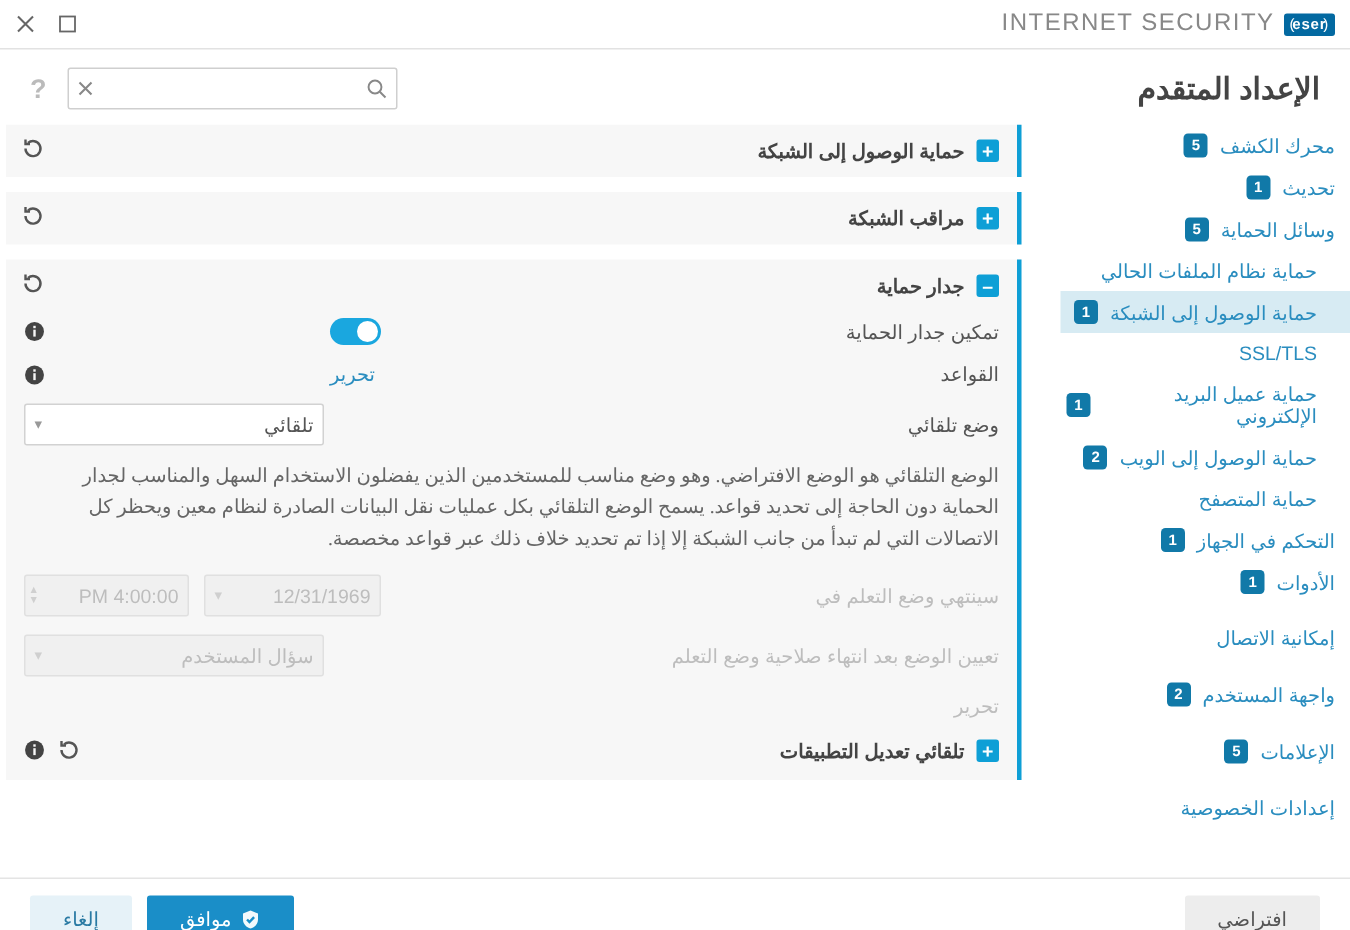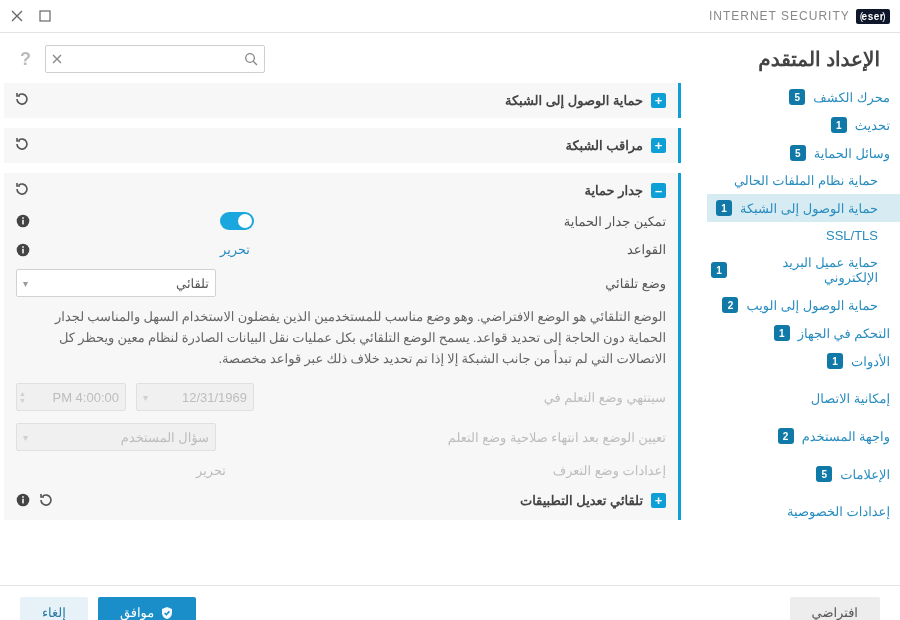--- a/index.html
+++ b/index.html
@@ -3,24 +3,24 @@
 <meta charset="utf-8">
 <style>
 * { margin: 0; padding: 0; box-sizing: border-box; }
 body { width: 900px; height: 620px; font-family: "Segoe UI", Tahoma, sans-serif; font-size: 13px; color: #4a4a4a; background: #fff; overflow: hidden; }
 
 
 .titlebar { height: 32px; display: flex; align-items: center; justify-content: space-between; padding: 0 10px; }
 .wincontrols { display: flex; gap: 14px; }
 .wincontrols span { width: 14px; height: 14px; display: inline-flex; align-items: center; justify-content: center; color: #666; }
 .brand { display: flex; align-items: center; gap: 6px; color: #888; padding-left: 4px; }
-.brand-badge { background: #0f172a; color: #fff; font-weight: bold; font-size: 10px; padding: 2px 4px; border-radius: 2px; letter-spacing: 0.5px; position: relative; }
+.brand-badge { background: #0369a1; color: #fff; font-weight: bold; font-size: 10px; padding: 2px 4px; border-radius: 2px; letter-spacing: 0.5px; position: relative; }
 .brand-badge::before { content: "("; font-weight: normal; margin-left: -2px; }
 .brand-badge::after  { content: ")"; font-weight: normal; margin-right: -2px; }
-.brand-text { letter-spacing: 1px; font-size: 12px; }
+.brand-text { letter-spacing: 1px; font-size: 16px; }
 .hr { height: 1px; background: #e2e2e2; }
 
 
 .headerrow { display: flex; align-items: center; padding: 12px 20px 10px 20px; gap: 14px; }
 .headerrow .page-title { flex: 0 0 auto; font-size: 20px; font-weight: 600; color: #444; }
 .headerrow .spacer { flex: 1; }
 .searchbox { width: 220px; height: 28px; border: 1px solid #cfcfcf; border-radius: 2px; display: flex; align-items: center; padding: 0 6px; }
 .searchbox .mag { color: #888; }
 .searchbox .clr { color: #888; margin-right: auto; }
 .searchbox input { flex: 1; border: 0; outline: 0; font-size: 13px; background: transparent; }
@@ -153,20 +153,23 @@
         <span>SSL/TLS</span>
       </div>
     <div class="nav-item sub">
         <span>حماية عميل البريد الإلكتروني</span>
         <span class="nav-badge">1</span>
       </div>
     <div class="nav-item sub">
         <span>حماية الوصول إلى الويب</span>
         <span class="nav-badge">2</span>
       </div>
+    <div class="nav-item sub">
+        <span>حماية المتصفح</span>
+      </div>
     <div class="nav-item">
         <span>التحكم في الجهاز</span>
         <span class="nav-badge">1</span>
       </div>
     <div class="nav-item">
         <span>الأدوات</span>
         <span class="nav-badge">1</span>
       </div>
     <div style="height:10px"></div>
     <div class="nav-item">
@@ -291,21 +294,20 @@
       <div class="row disabled">
         <span class="lbl">تعيين الوضع بعد انتهاء صلاحية وضع التعلم</span>
         <span class="select disabled w-200">
           <span class="val">سؤال المستخدم</span>
           <span style="flex:1"></span>
           <span class="chev">▾</span>
         </span>
       </div>
 
       <div class="row disabled">
-        <span class="lbl">إعدادات وضع التعرف</span>
         <span class="val" style="color:#bdbdbd">تحرير</span>
         <span style="width:170px"></span>
       </div>
 
       <div class="subhead">
         <span class="expander">+</span>
         <span>تلقائي تعديل التطبيقات</span>
         <span class="fill"></span>
         <span>
             <svg width="16" height="16" viewBox="0 0 16 16">

